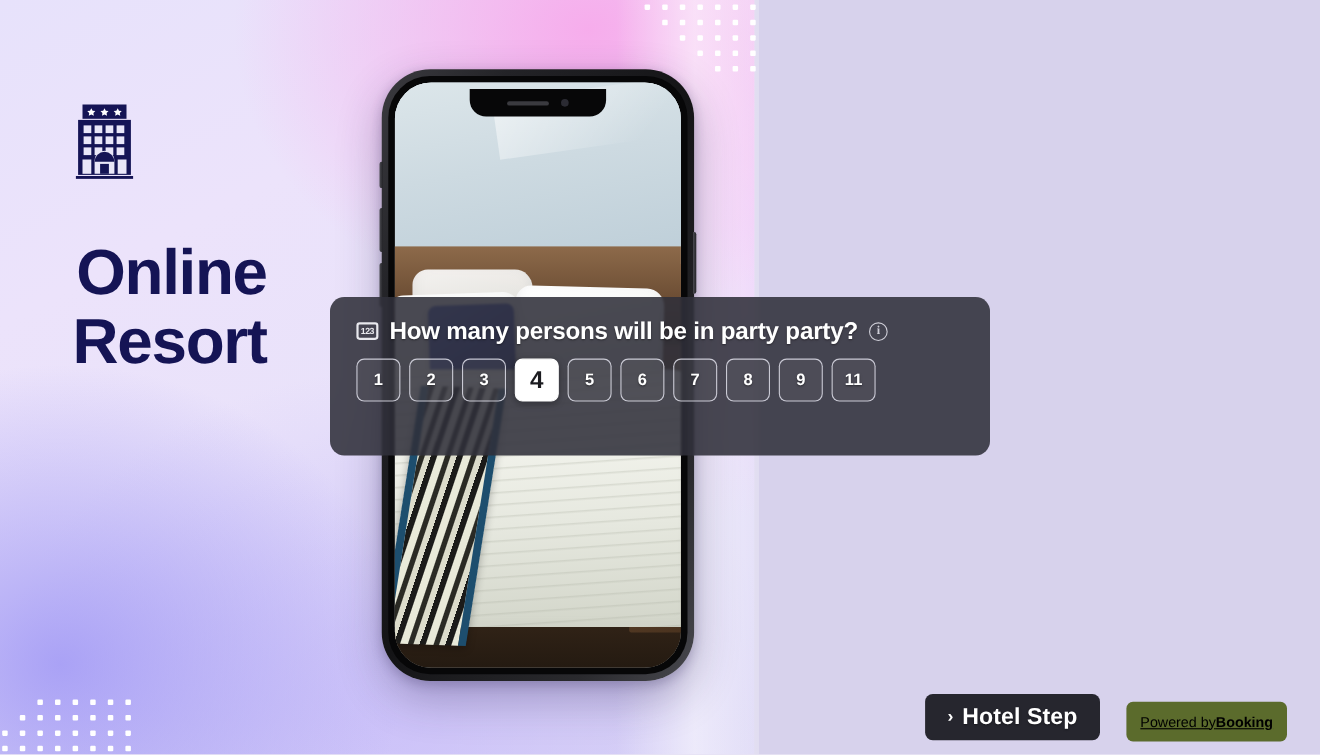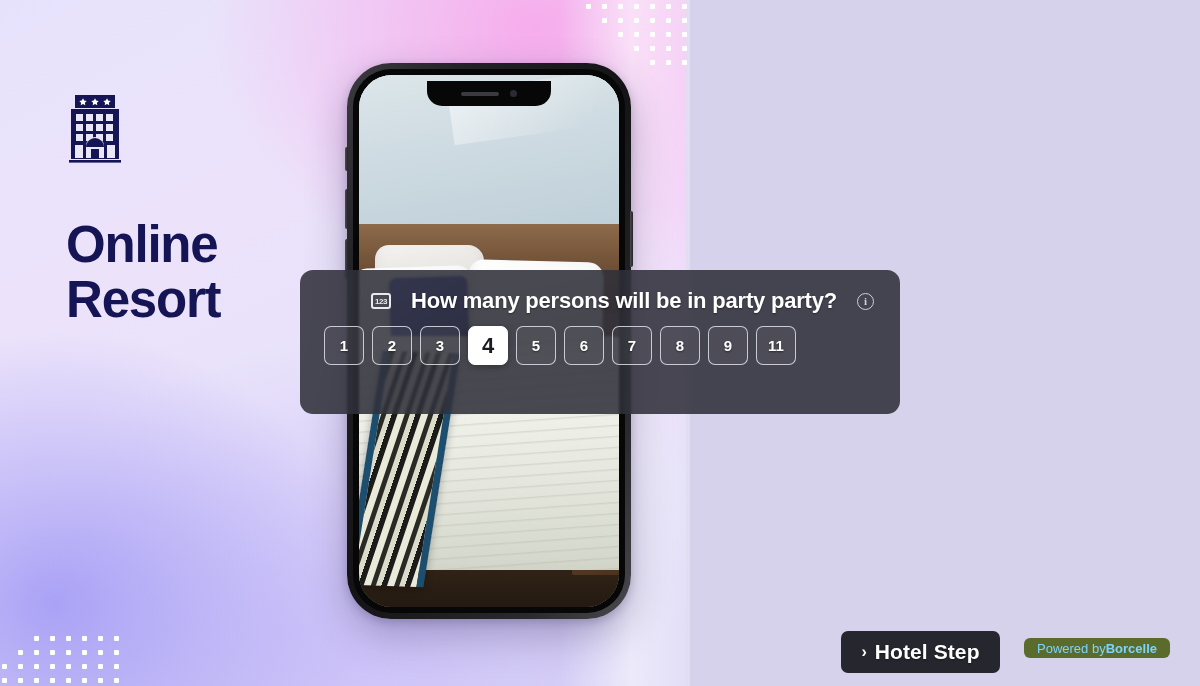--- a/index.html
+++ b/index.html
@@ -78,24 +78,25 @@
     line-height: 1.28;
     letter-spacing: -0.1px;
     white-space: nowrap;
   }
 
   
   .headline {
     position: absolute;
     left: 66px; top: 217px;
     color: #151455;
-    font-size: 51px;
+    font-size: 58px;
     font-weight: 700;
     line-height: 1.08;
     letter-spacing: -1.2px;
+    text-align: right;
   }
   .headline div { display: block; }
 
   
   .phone {
     position: absolute;
     left: 347px; top: 63px;
     width: 284px; height: 556px;
   }
   .phone-body {
@@ -213,22 +214,21 @@
     left: 300px; top: 270px;
     width: 600px; height: 144px;
     background: rgba(48,48,58,0.88);
     border-radius: 13px;
     padding: 18px 24px 0 24px;
     backdrop-filter: blur(1px);
   }
   .question-row {
     display: flex;
     align-items: center;
-    gap: 20px;
-    margin-left: 47px;
+    gap: 10px;
   }
   .num-icon {
     width: 20px; height: 16px;
     border: 2px solid #e9e9ee;
     border-radius: 3px;
     display: flex; align-items: center; justify-content: center;
     font-size: 8px; font-weight: 700; color: #e9e9ee;
     letter-spacing: -0.5px;
     flex: 0 0 auto;
   }
@@ -293,27 +293,28 @@
     color: #ffffff;
     font-size: 21px;
     font-weight: 700;
     letter-spacing: 0.1px;
     text-shadow: 0 1px 2px rgba(0,0,0,0.4);
   }
 
   .powered-badge {
     position: absolute;
     left: 1024px; top: 638px;
-    width: 146px; height: 20px;
+    width: 146px; height: 36px;
     background: #5b6b2c;
     border-radius: 6px;
     display: flex; align-items: center; justify-content: center;
-    color: #7dd3fc;
+    color: #000000;
     font-size: 13px;
     cursor: pointer;
+    text-decoration: underline;
   }
   .powered-badge .bold { font-weight: 700; }
 </style>
 </head>
 <body>
 
 <div id="stage">
 
   <div class="bg-art"></div>
   <div class="bg-flat"></div>
@@ -468,16 +469,16 @@
       </div>
   </div>
 
   <div class="next-btn">
     <span class="next-chevron">›</span>
     <span class="next-label">Hotel Step</span>
   </div>
 
   <div class="powered-badge">
     <span>Powered by</span>
-      <span class="bold">Borcelle</span>
+      <span class="bold">Booking</span>
   </div>
 
 </div>
 
 </body></html>

